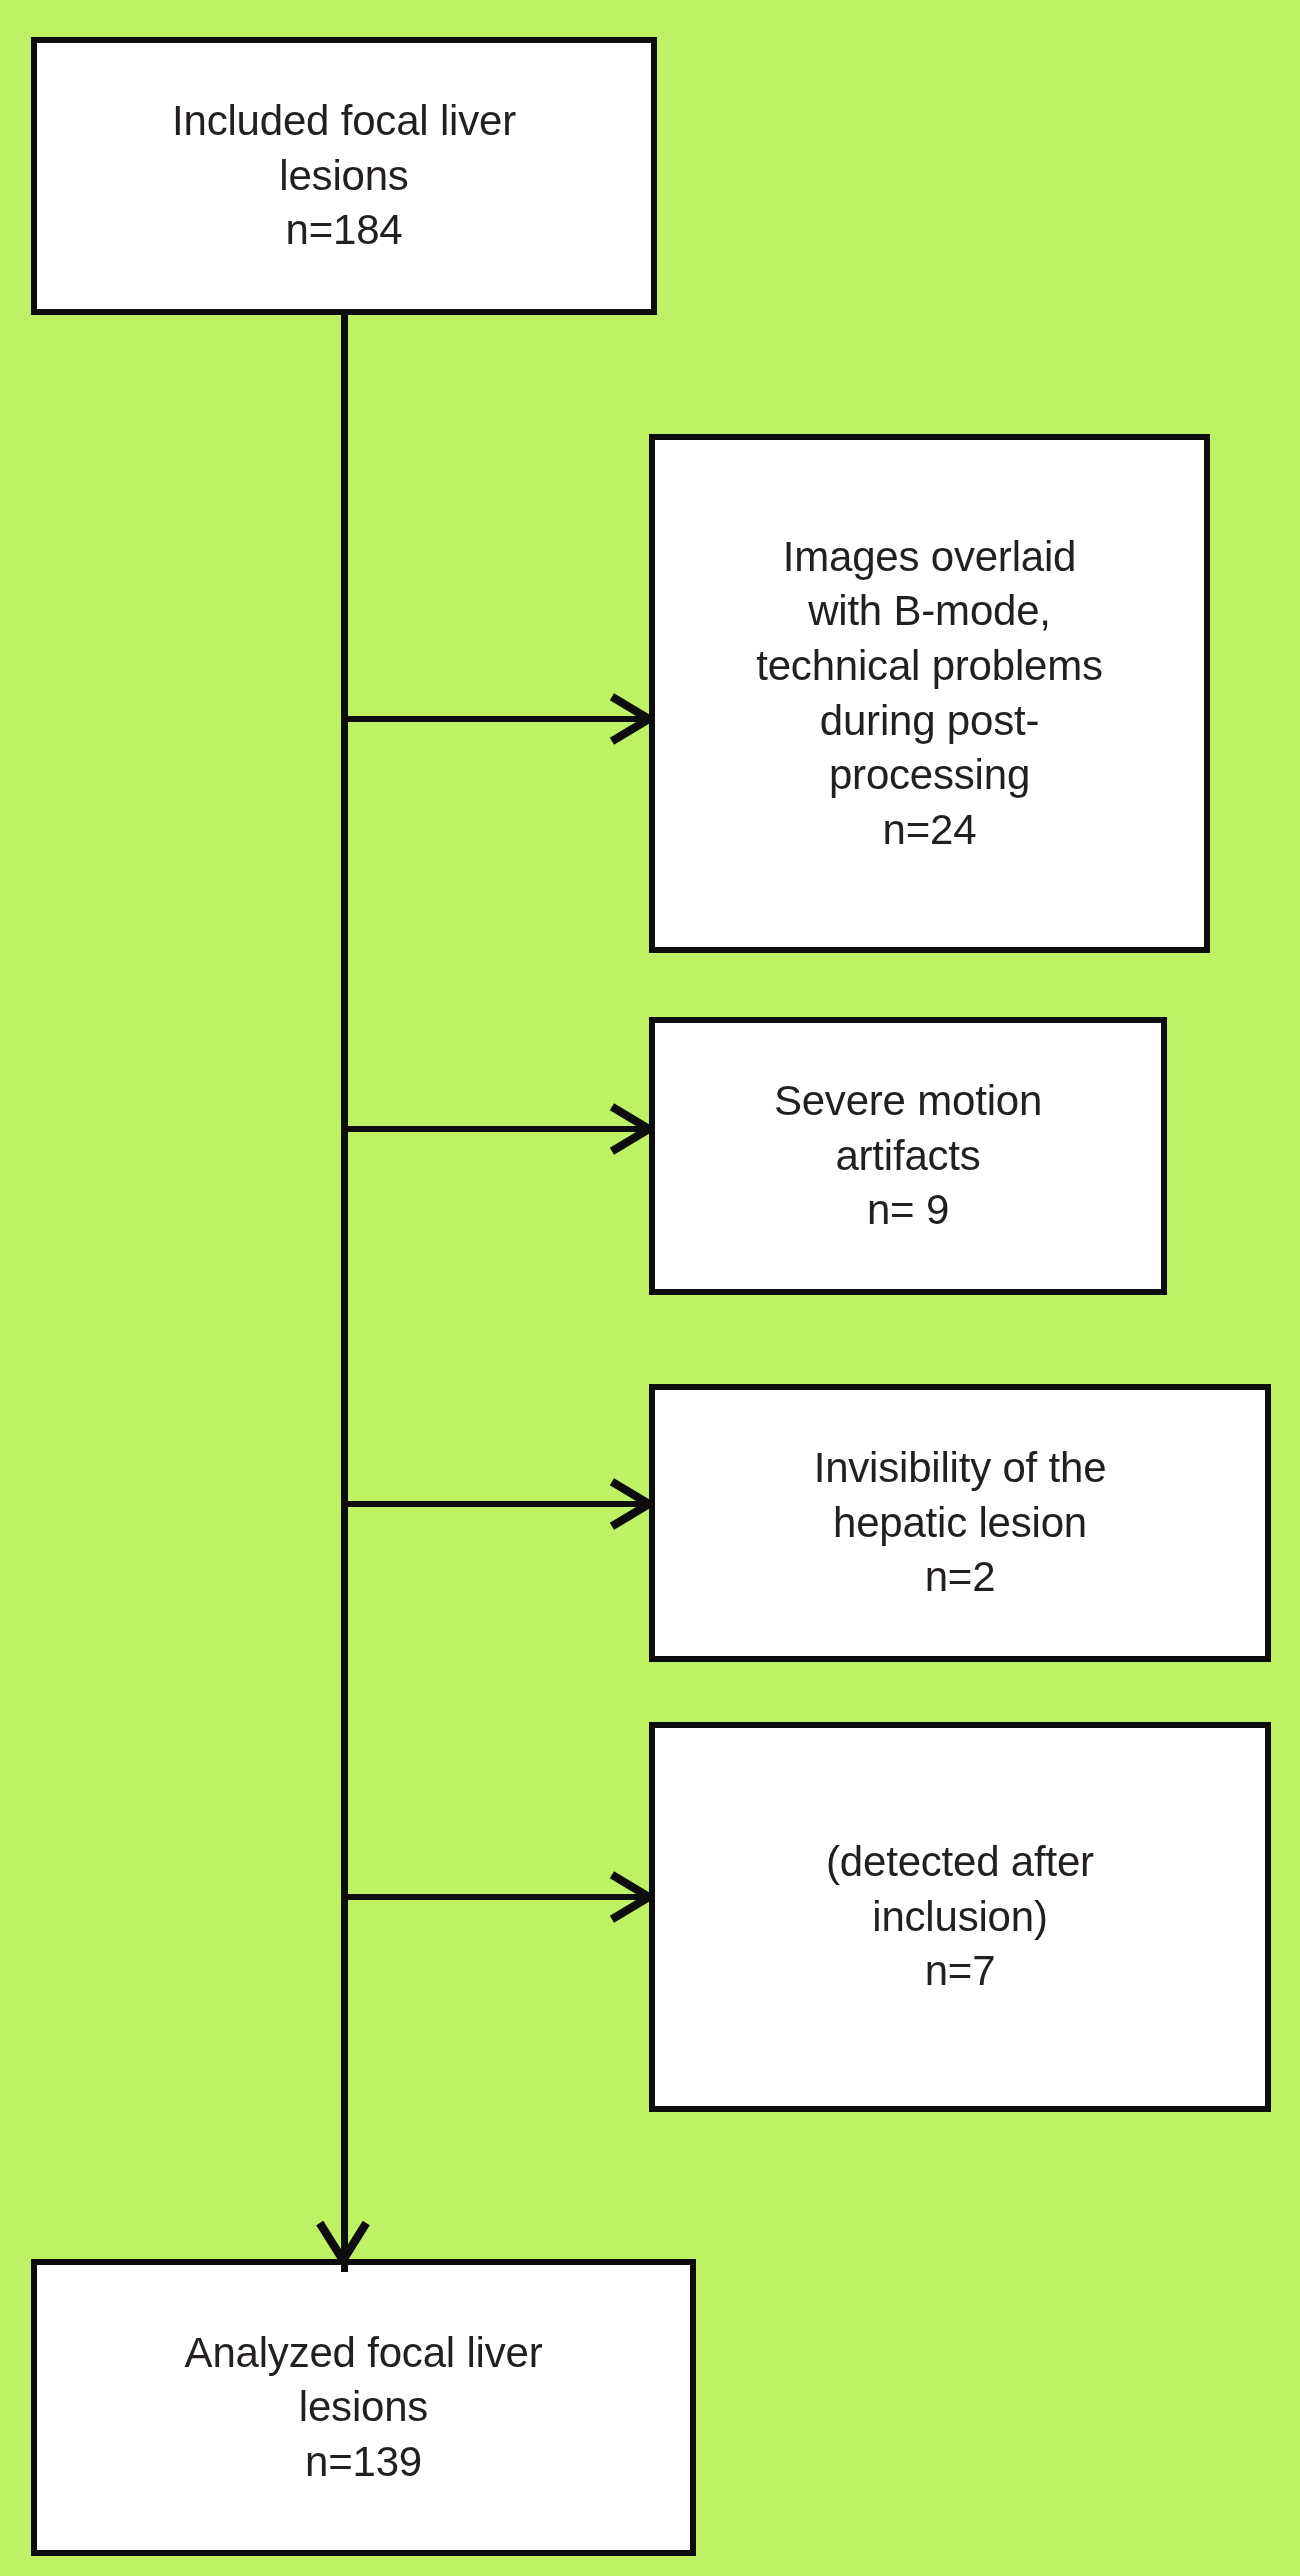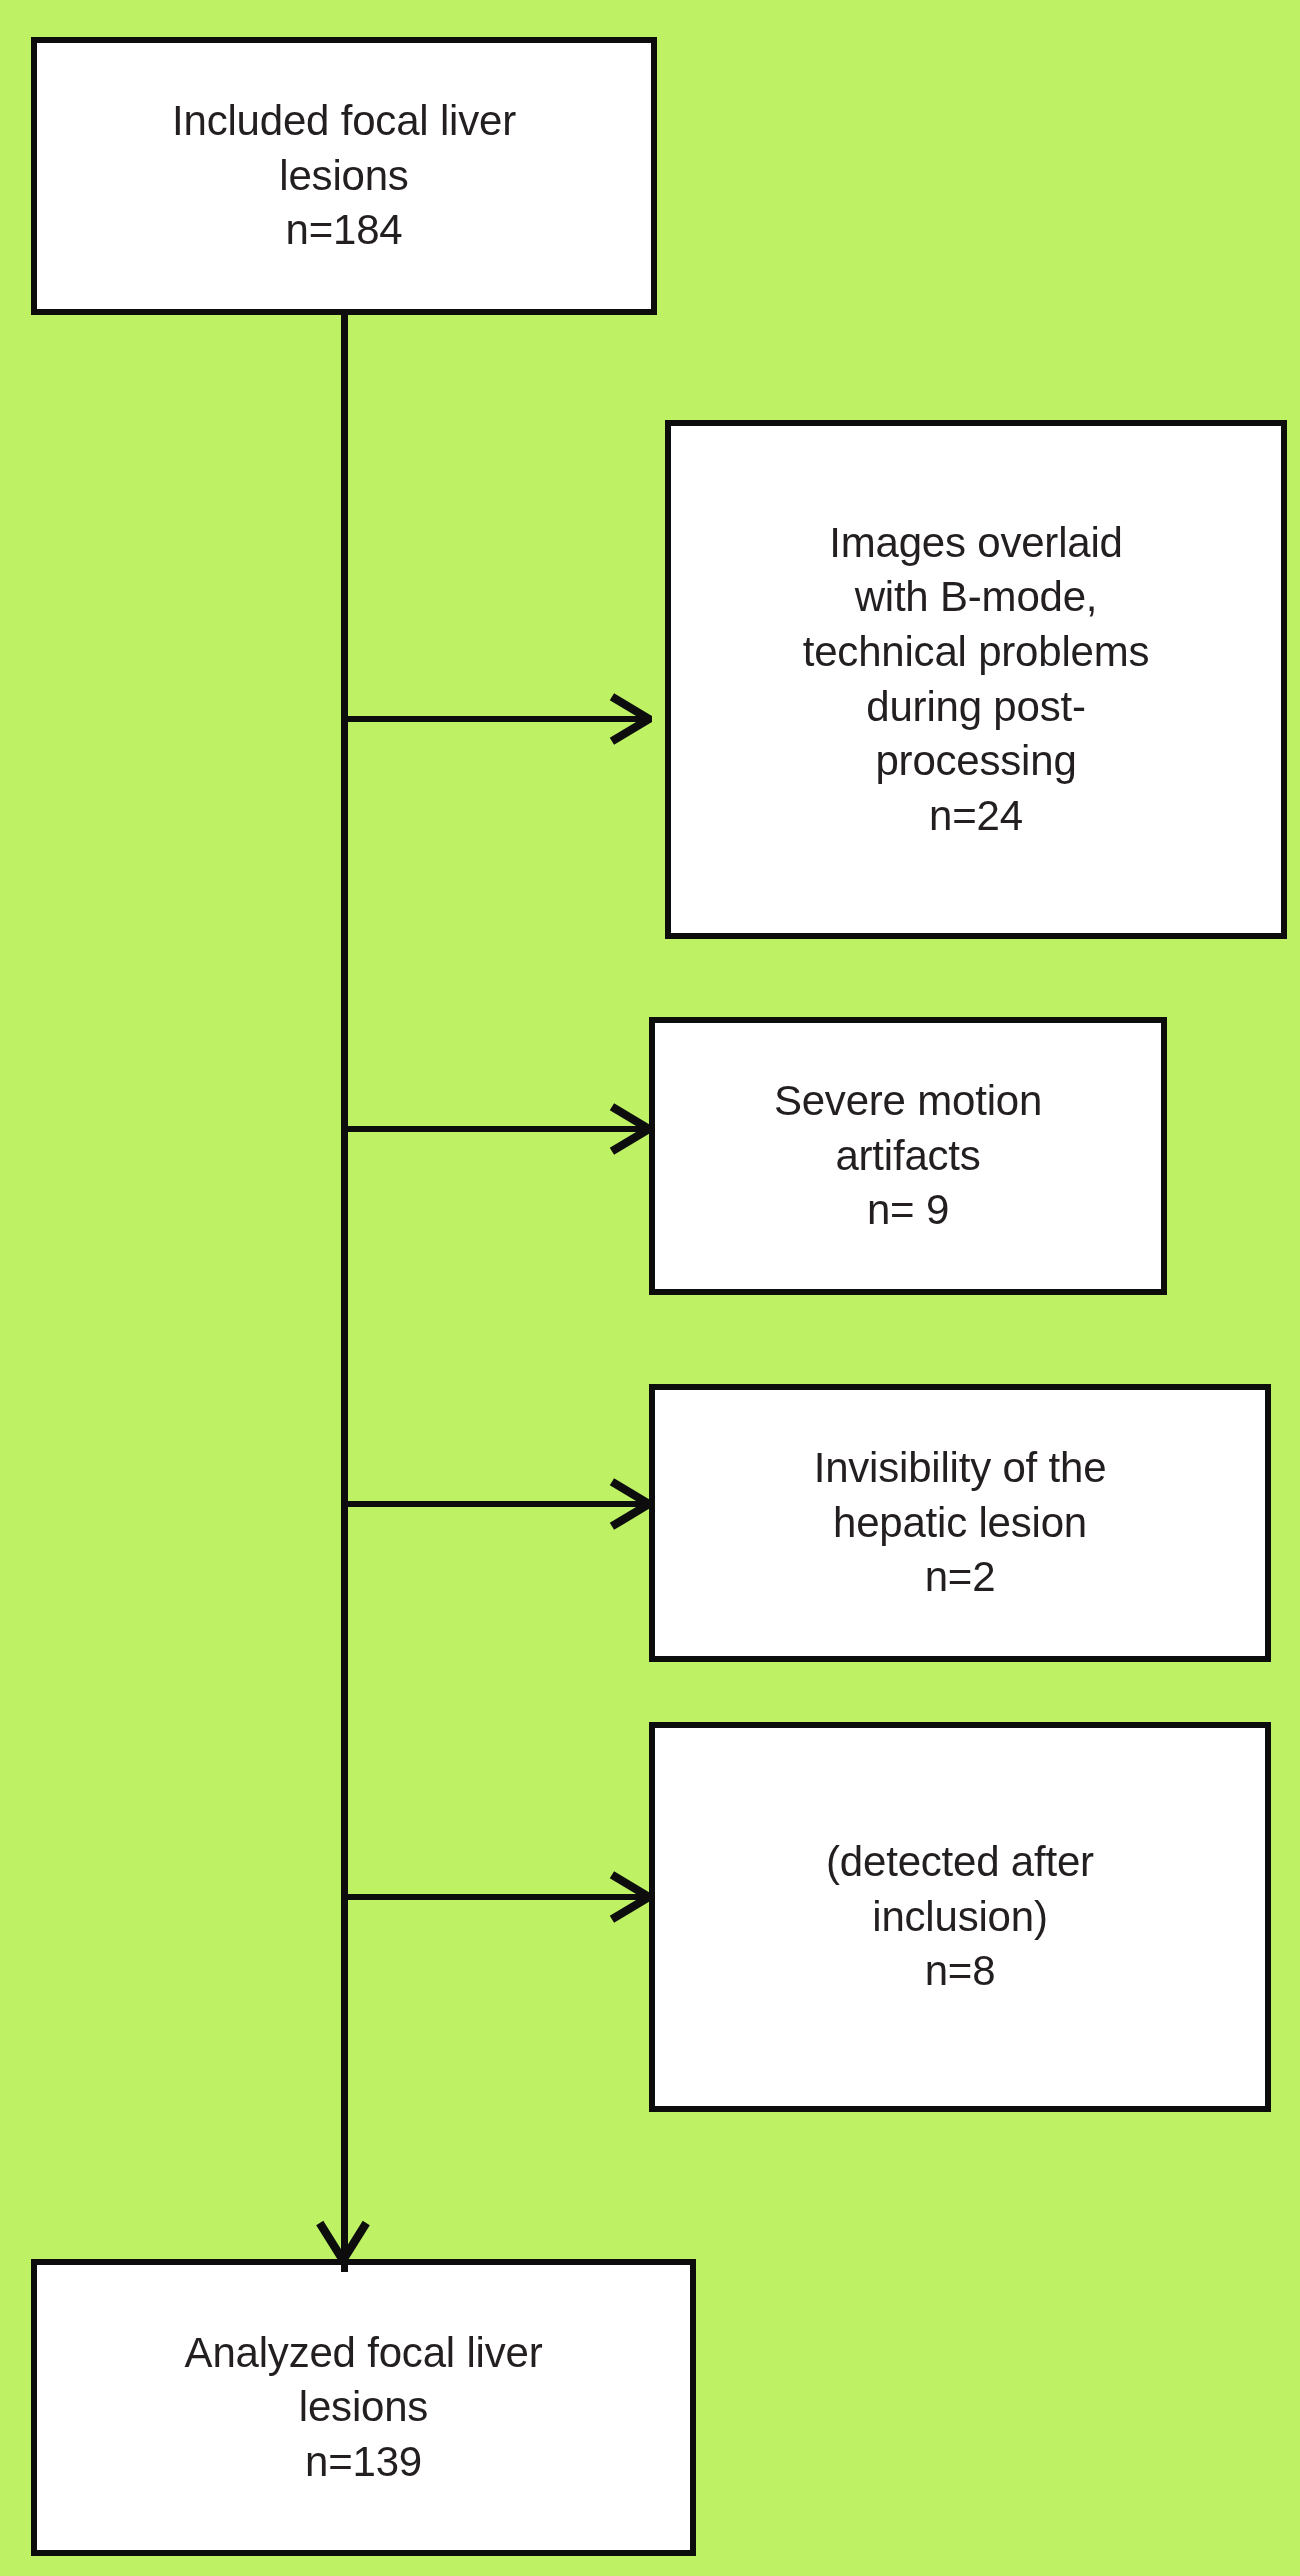--- a/index.html
+++ b/index.html
@@ -33,21 +33,21 @@
     letter-spacing: -0.2px;
     padding: 3.7px 9.3px;
   }
   .node .ln {
     display: block;
     white-space: nowrap;
   }
 
   
   #node-included   { left: 31px;  top: 37px;   width: 626px;  height: 278px; }
-  #node-overlaid   { left: 649px; top: 420px;  width: 622px;  height: 519px; margin-left: 16px; }
+  #node-overlaid   { left: 649px; top: 434px;  width: 561px;  height: 519px; }
   #node-motion     { left: 649px; top: 1017px; width: 518px;  height: 278px; }
   #node-invisible  { left: 649px; top: 1384px; width: 622px;  height: 278px; }
   #node-incomplete { left: 649px; top: 1722px; width: 622px;  height: 390px; }
   #node-analyzed   { left: 31px;  top: 2259px; width: 665px;  height: 297px; }
 
   
   .spine {
     position: absolute;
     background: #0d0d0d;
     width: 7.4px;
@@ -113,21 +113,21 @@
 
   <div class="node" id="node-invisible">
     <span class="ln">Invisibility of the</span>
     <span class="ln">hepatic lesion</span>
     <span class="ln">n=2</span>
   </div>
 
   <div class="node" id="node-incomplete">
     <span class="ln">(detected after</span>
     <span class="ln">inclusion)</span>
-    <span class="ln">n=8</span>
+    <span class="ln">n=7</span>
   </div>
 
   <div class="node" id="node-analyzed">
     <span class="ln">Analyzed focal liver</span>
     <span class="ln">lesions</span>
     <span class="ln">n=139</span>
   </div>
 
   <div class="spine" id="spine-main"></div>
 

